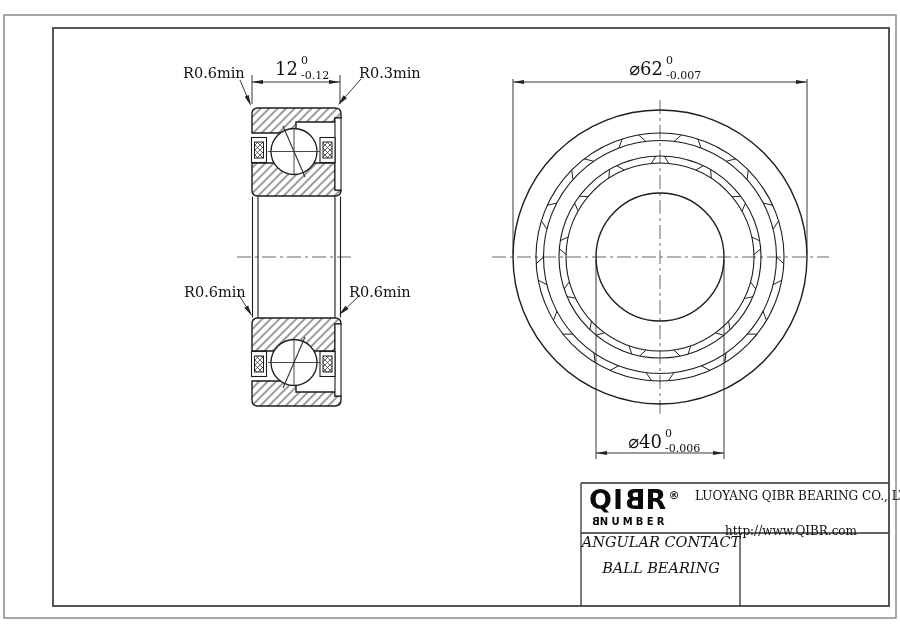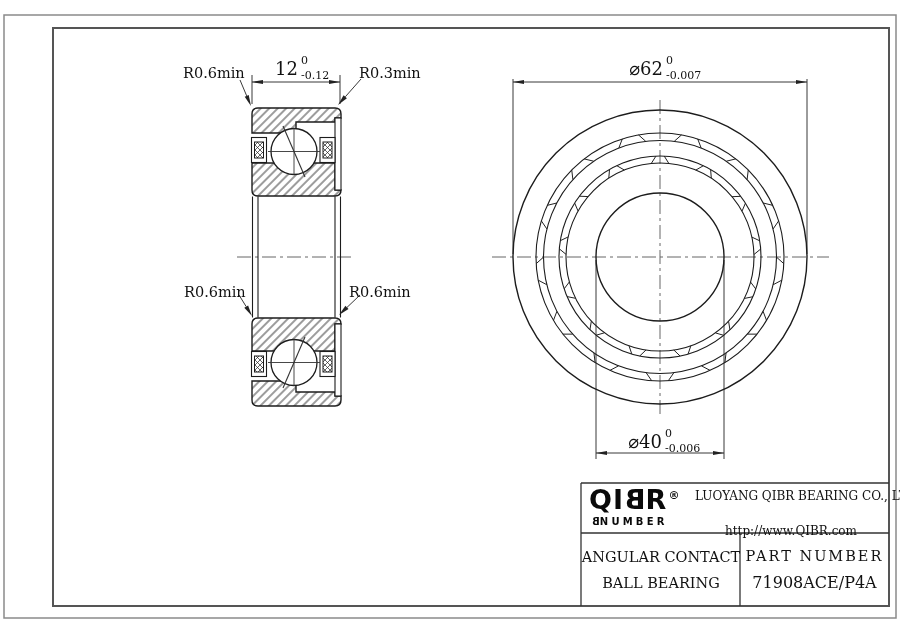--- a/index.html
+++ b/index.html
@@ -13,21 +13,21 @@
   .mirror { display:inline-block; transform:scaleX(-1); }
 
   .logo-main { font-family:"DejaVu Sans",sans-serif; font-weight:bold; font-size:27px; line-height:1; letter-spacing:1px; color:#0a0a0a; }
   .reg { font-size:11px; vertical-align:super; margin-left:1px; font-weight:bold; }
   .logo-sub { font-family:"DejaVu Sans",sans-serif; font-weight:bold; font-size:10px; letter-spacing:3.2px; margin-top:3px; color:#0a0a0a; }
 
   .company-block { left:695px; top:487px; width:192px; text-align:center; font-size:12px; white-space:nowrap; }
   .company-line1 { margin-top:2px; }
   .company-line2 { margin-top:21px; }
 
-  .cell { display:flex; flex-direction:column; align-items:center; justify-content:center; }
+  .cell { display:flex; flex-direction:column; align-items:center; justify-content:flex-start;font-style:italic; }
   .product-cell { left:582px; top:534px; width:158px; height:71px; gap:10px; font-size:14.5px; white-space:nowrap; }
   .part-cell { left:741px; top:534px; width:147px; height:71px; gap:9px; white-space:nowrap; }
   .part-label { font-size:14.5px; letter-spacing:2px; }
   .part-number { font-size:16px; }
 
   svg text { fill:#111; font-family:"DejaVu Serif","DejaVu Sans",serif; }
 </style>
 </head>
 <body>
 
@@ -221,19 +221,15 @@
   <div class="abs company-block">
     <div class="company-line1">LUOYANG QIBR BEARING CO., LTD</div>
     <div class="company-line2">http://www.QIBR.com</div>
   </div>
 
   <div class="abs cell product-cell">
     <div>ANGULAR CONTACT</div>
     <div>BALL BEARING</div>
   </div>
 
-  <div class="abs cell part-cell">
-    <div class="part-label">PART NUMBER</div>
-    <div class="part-number">71908ACE/P4A</div>
-  </div>
 </div>
 
 </div>
 
 </body></html>

